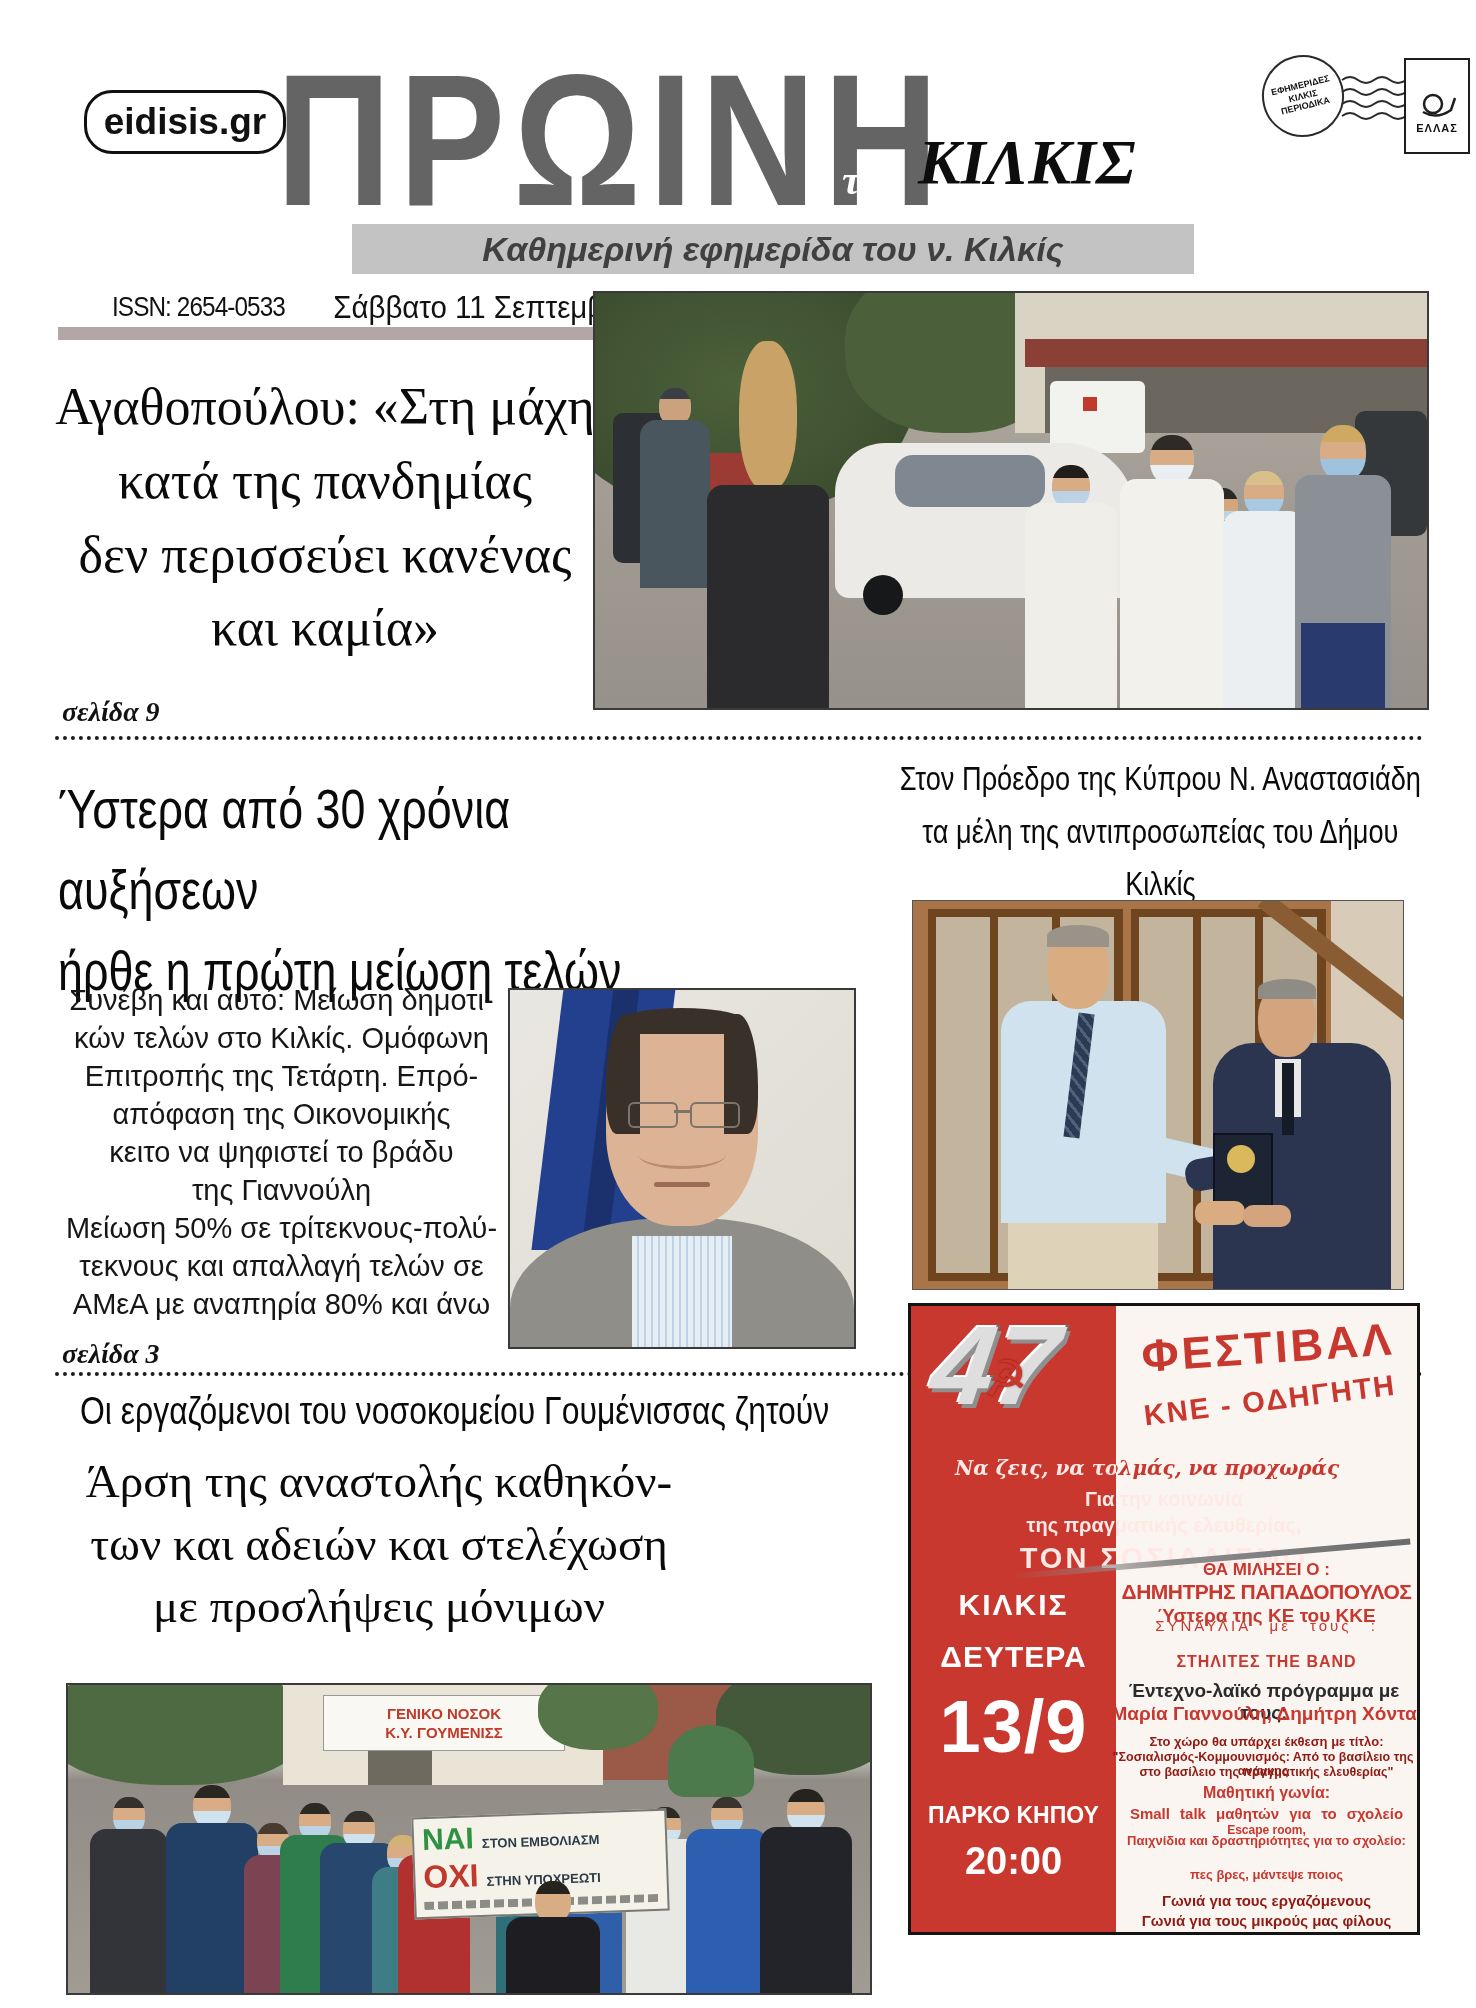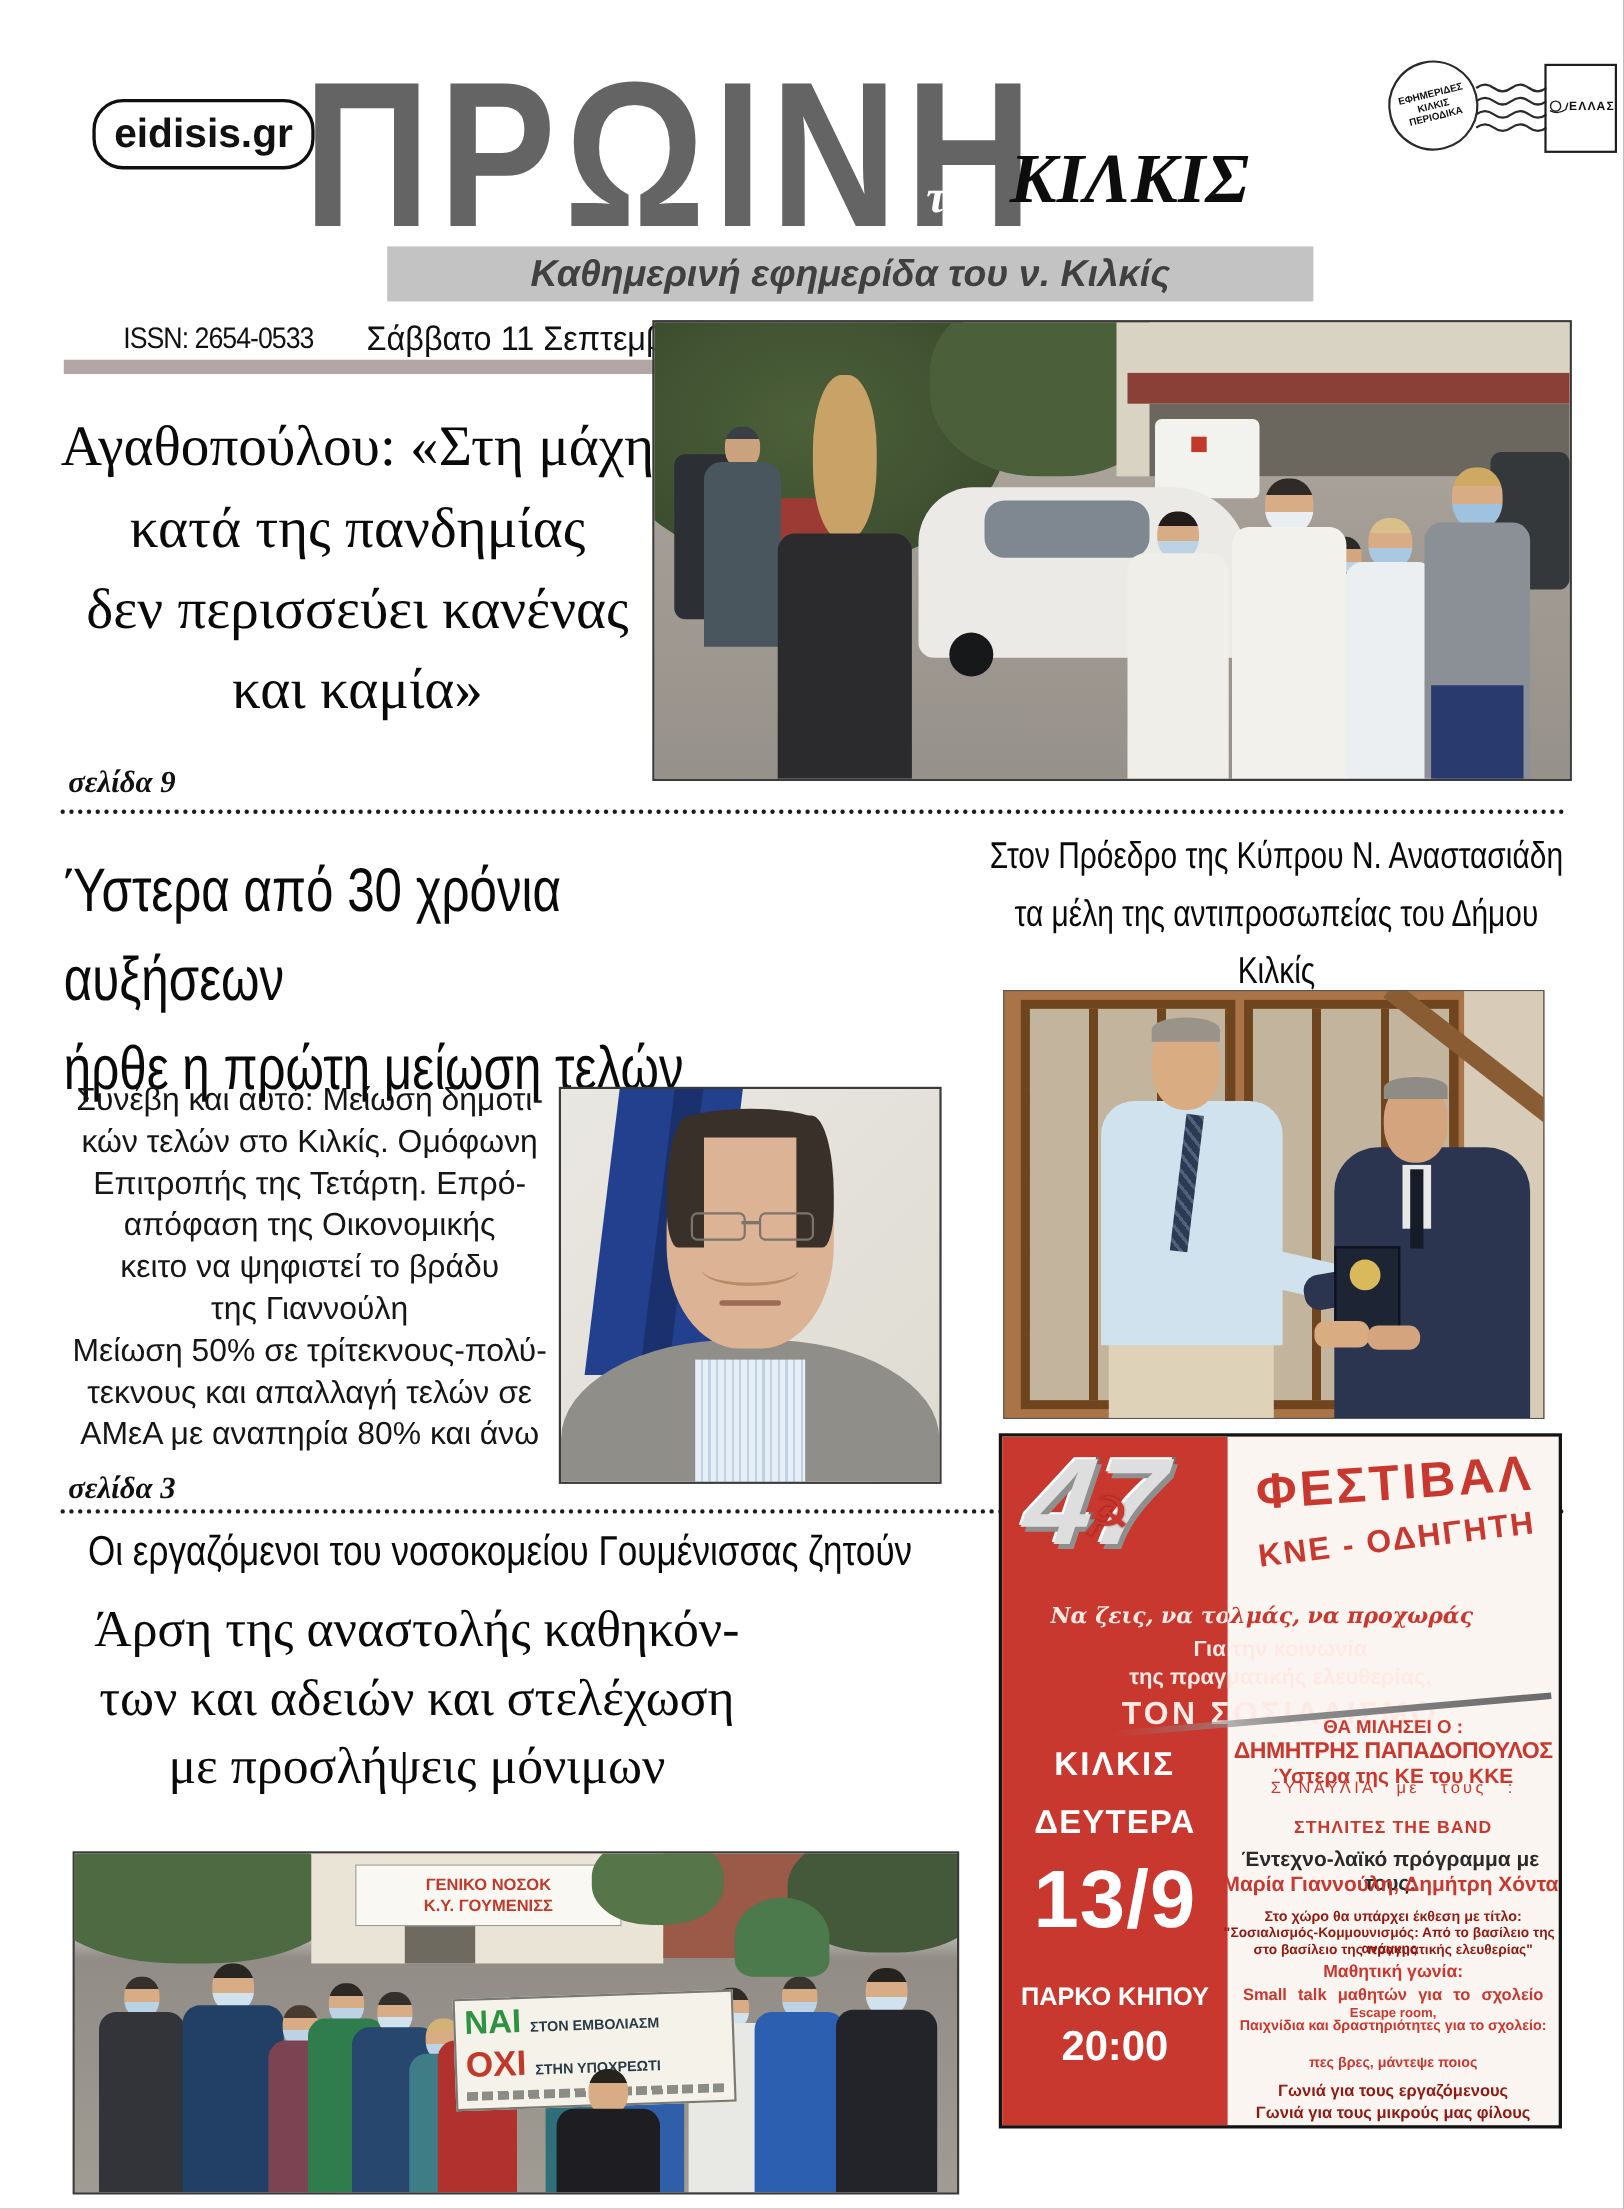--- a/index.html
+++ b/index.html
@@ -13,22 +13,22 @@
   #main-title{left:276px;top:46px;font-weight:bold;font-size:168px;line-height:1;color:#646464;
               letter-spacing:8px;transform:scale(.95,1.12);transform-origin:left top;z-index:1;}
   #title-tou{left:842px;top:156px;font-family:"Liberation Serif",serif;font-style:italic;font-weight:bold;
              font-size:42px;color:#ffffff;z-index:2;}
   #title-region{left:918px;top:126px;font-family:"Liberation Serif",serif;font-style:italic;font-weight:900;
                 font-size:64px;color:#0d0d0d;z-index:2;}
   #stamp-circle{left:1262px;top:55px;width:78px;height:78px;border:2px solid #2a2a2a;border-radius:50%;
                 display:flex;flex-direction:column;align-items:center;justify-content:center;transform:rotate(-14deg);}
   #stamp-circle div{font-size:9px;font-weight:bold;line-height:1.15;}
   #wavy-lines{left:1340px;top:72px;}
-  #stamp-rect{left:1404px;top:58px;width:62px;height:74px;border:2px solid #1d1d1d;display:flex;flex-direction:row;
-              align-items:center;justify-content:flex-end;padding-bottom:3px;}
+  #stamp-rect{left:1404px;top:58px;width:62px;height:74px;border:2px solid #1d1d1d;display:flex;flex-direction:column;
+              align-items:center;justify-content:flex-end;padding-bottom:18px;}
   #stamp-rect .country{font-size:11px;font-weight:bold;letter-spacing:1px;}
   #subtitle-bar{left:352px;top:224px;width:842px;height:50px;background:#c3c3c3;display:flex;align-items:center;
                 justify-content:center;font-style:italic;font-weight:bold;font-size:34px;color:#404040;}
   #issn{left:112px;top:292px;font-size:27px;letter-spacing:-1px;transform:scaleX(.9);transform-origin:left;}
   #dateline{left:300px;top:290px;width:880px;text-align:center;font-size:31px;transform:scaleX(.95);}
   #dateline sup{font-size:60%;}
   #top-rule{left:58px;top:327px;width:1363px;height:13px;background:#b2a7a4;}
   
   #a1-headline{left:55px;top:370px;width:540px;font-size:52px;line-height:1.42;text-align:center;color:#0a0a0a;}
   .pageref{font-family:"Liberation Serif",serif;font-style:italic;font-weight:bold;font-size:28px;}

